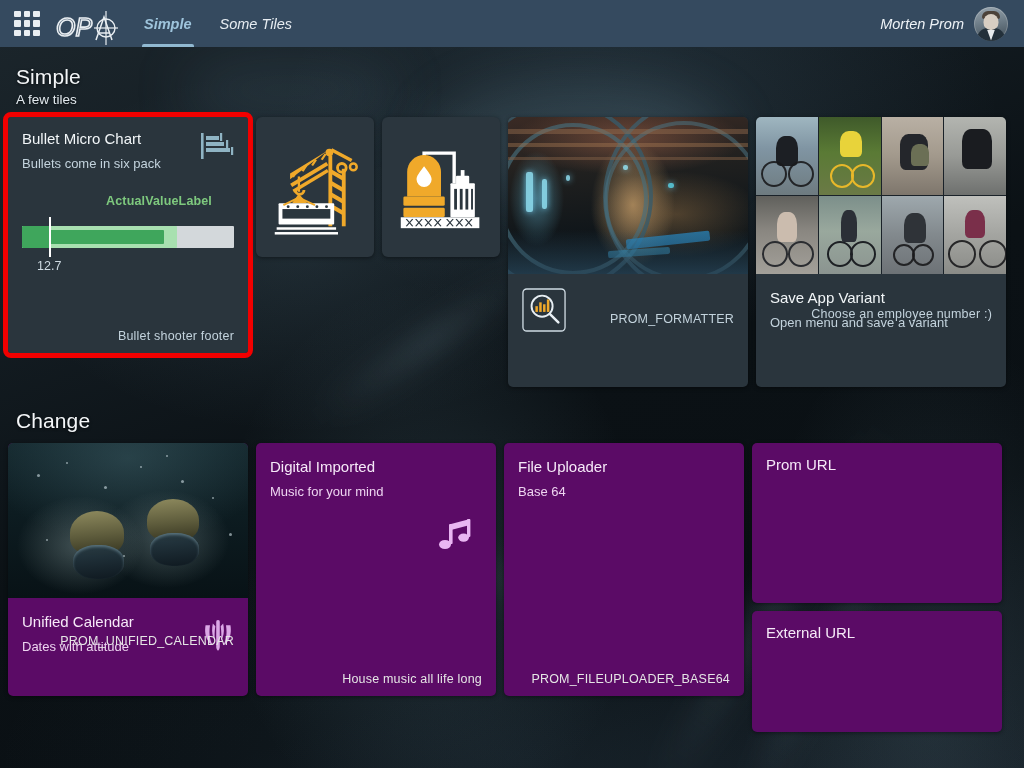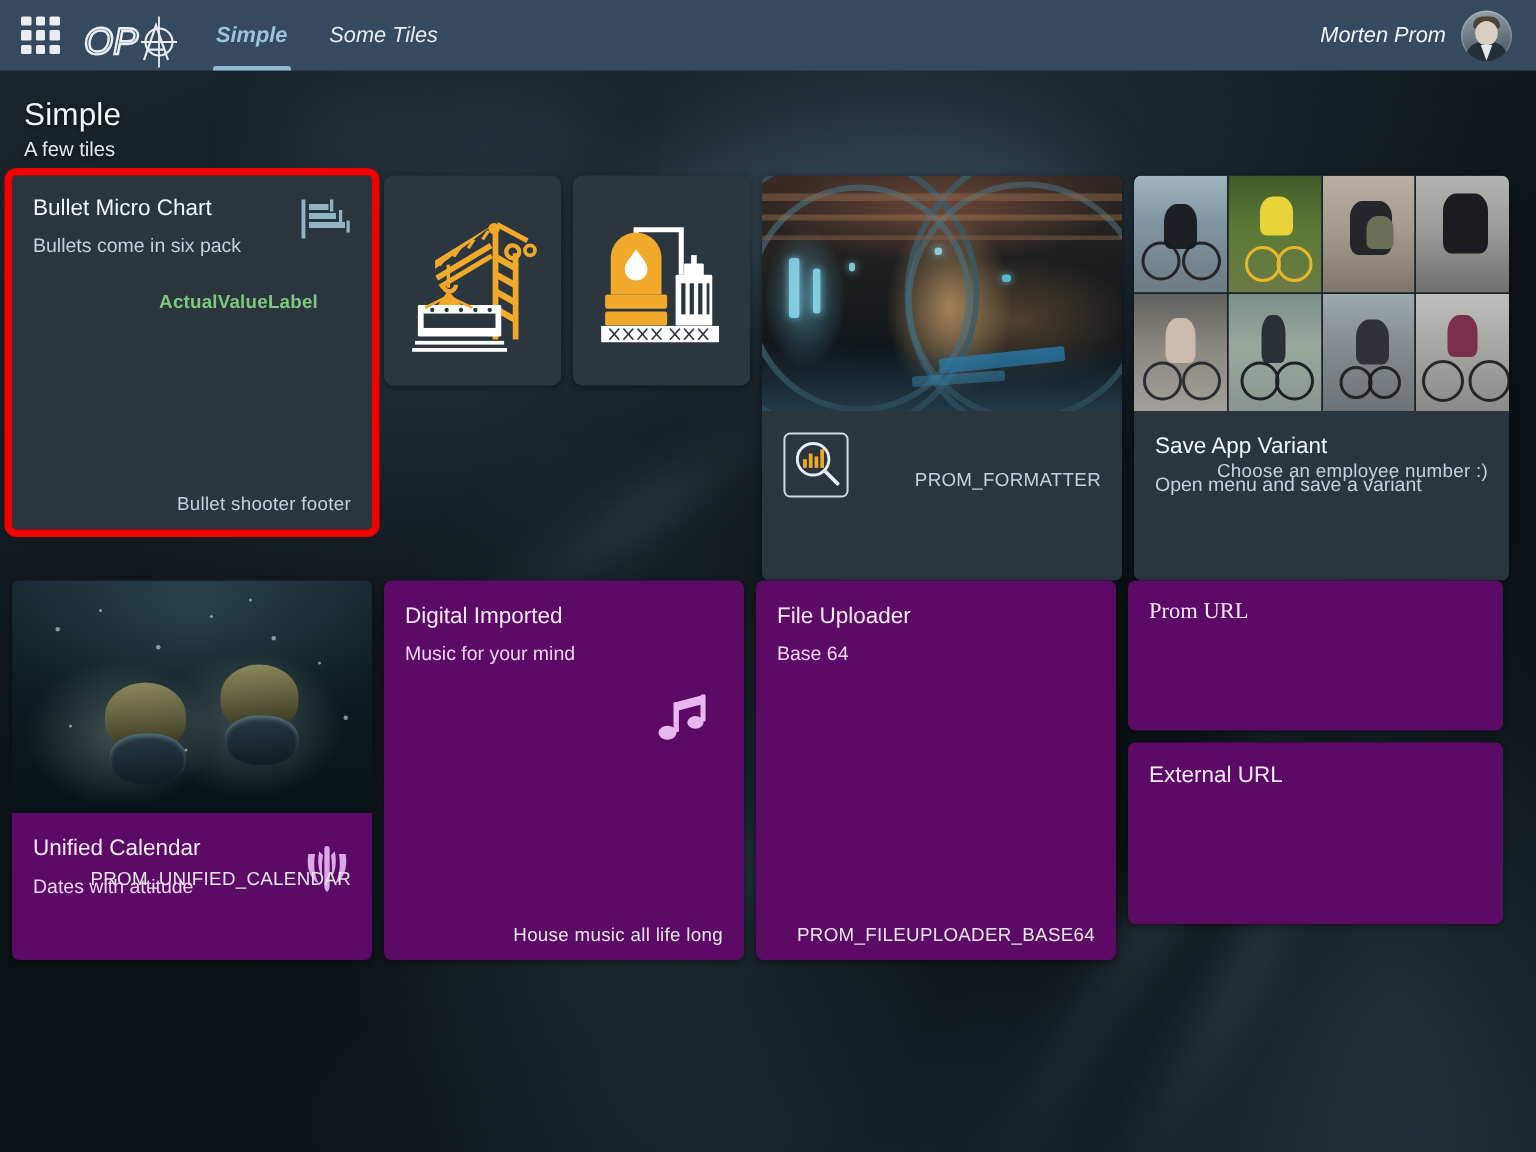--- a/index.html
+++ b/index.html
@@ -323,20 +323,29 @@
                   <rect x="20" y="2" width="2.2" height="8" fill="#8fb4c4"></rect>
                   <rect x="26" y="9" width="2.2" height="8" fill="#8fb4c4"></rect>
                   <rect x="31" y="16" width="2.2" height="8" fill="#8fb4c4"></rect>
                 </svg>
               </span>
             </div>
           </div>
 
           <div class="bullet-chart">
             <div class="bullet-label">ActualValueLabel</div>
+            <div class="bullet-bar-wrap">
+              <div class="bullet-track">
+                <div class="bullet-fill-light" style="width:73%;"></div>
+                <div class="bullet-fill-start" style="width:13%;"></div>
+                <div class="bullet-fill-main" style="width:67%;"></div>
+              </div>
+              <div class="bullet-marker" style="left:27px;"></div>
+              <div class="bullet-scale" style="left:15px;">12.7</div>
+            </div>
           </div>
 
           <div class="tile-footer" style="bottom:10px;">Bullet shooter footer</div>
         </div>
 
         <div class="tile tile-illu">
           <span>
             <svg class="illu" viewBox="0 0 96 110" width="92" height="106" aria-hidden="true">
 
               <g fill="#f0a92a">
@@ -528,20 +537,23 @@
             <div class="tile-title">Save App Variant</div>
             <div class="tile-sub">Open menu and save a variant</div>
             <div class="tile-footer" style="bottom:10px;">Choose an employee number :)</div>
           </div>
         </div>
 
       </div>
     </div>
 
     <div class="group">
+      <div class="group-header" style="padding-top:22px;">
+        <div class="group-title">Change</div>
+      </div>
 
       <div class="tilerow">
 
         <div class="tile tile-purple" style="height:253px;">
           <div class="imgbox" style="height:155px; position:relative; overflow:hidden;">
             <div class="soldiers">
               <div class="helmet" style="left:26%; top:44%; width:54px; height:44px;"></div>
               <div class="visor" style="left:27%; top:66%; width:51px; height:34px;"></div>
               <div class="helmet" style="left:58%; top:36%; width:52px; height:42px;"></div>
               <div class="visor" style="left:59%; top:58%; width:49px; height:33px;"></div>
@@ -601,21 +613,21 @@
 
         <div class="tile tile-purple" style="height:253px;">
           <div style="padding:14px 14px 0 14px; position:relative; height:100%;">
             <div class="tile-title">File Uploader</div>
             <div class="tile-sub">Base 64</div>
             <div class="tile-footer" style="bottom:10px;">PROM_FILEUPLOADER_BASE64</div>
           </div>
         </div>
 
         <div style="display:flex; flex-direction:column; gap:8px;">
-          <div class="tile tile-purple" style="height:100px; width:250px;font-family:Liberation Serif, serif;">
+          <div class="tile tile-purple" style="height:160px; width:250px;">
             <div style="padding:12px 14px;">
               <div class="tile-title">Prom URL</div>
             </div>
           </div>
           <div class="tile tile-purple" style="height:121px; width:250px;">
             <div style="padding:12px 14px;">
               <div class="tile-title">External URL</div>
             </div>
           </div>
         </div>

